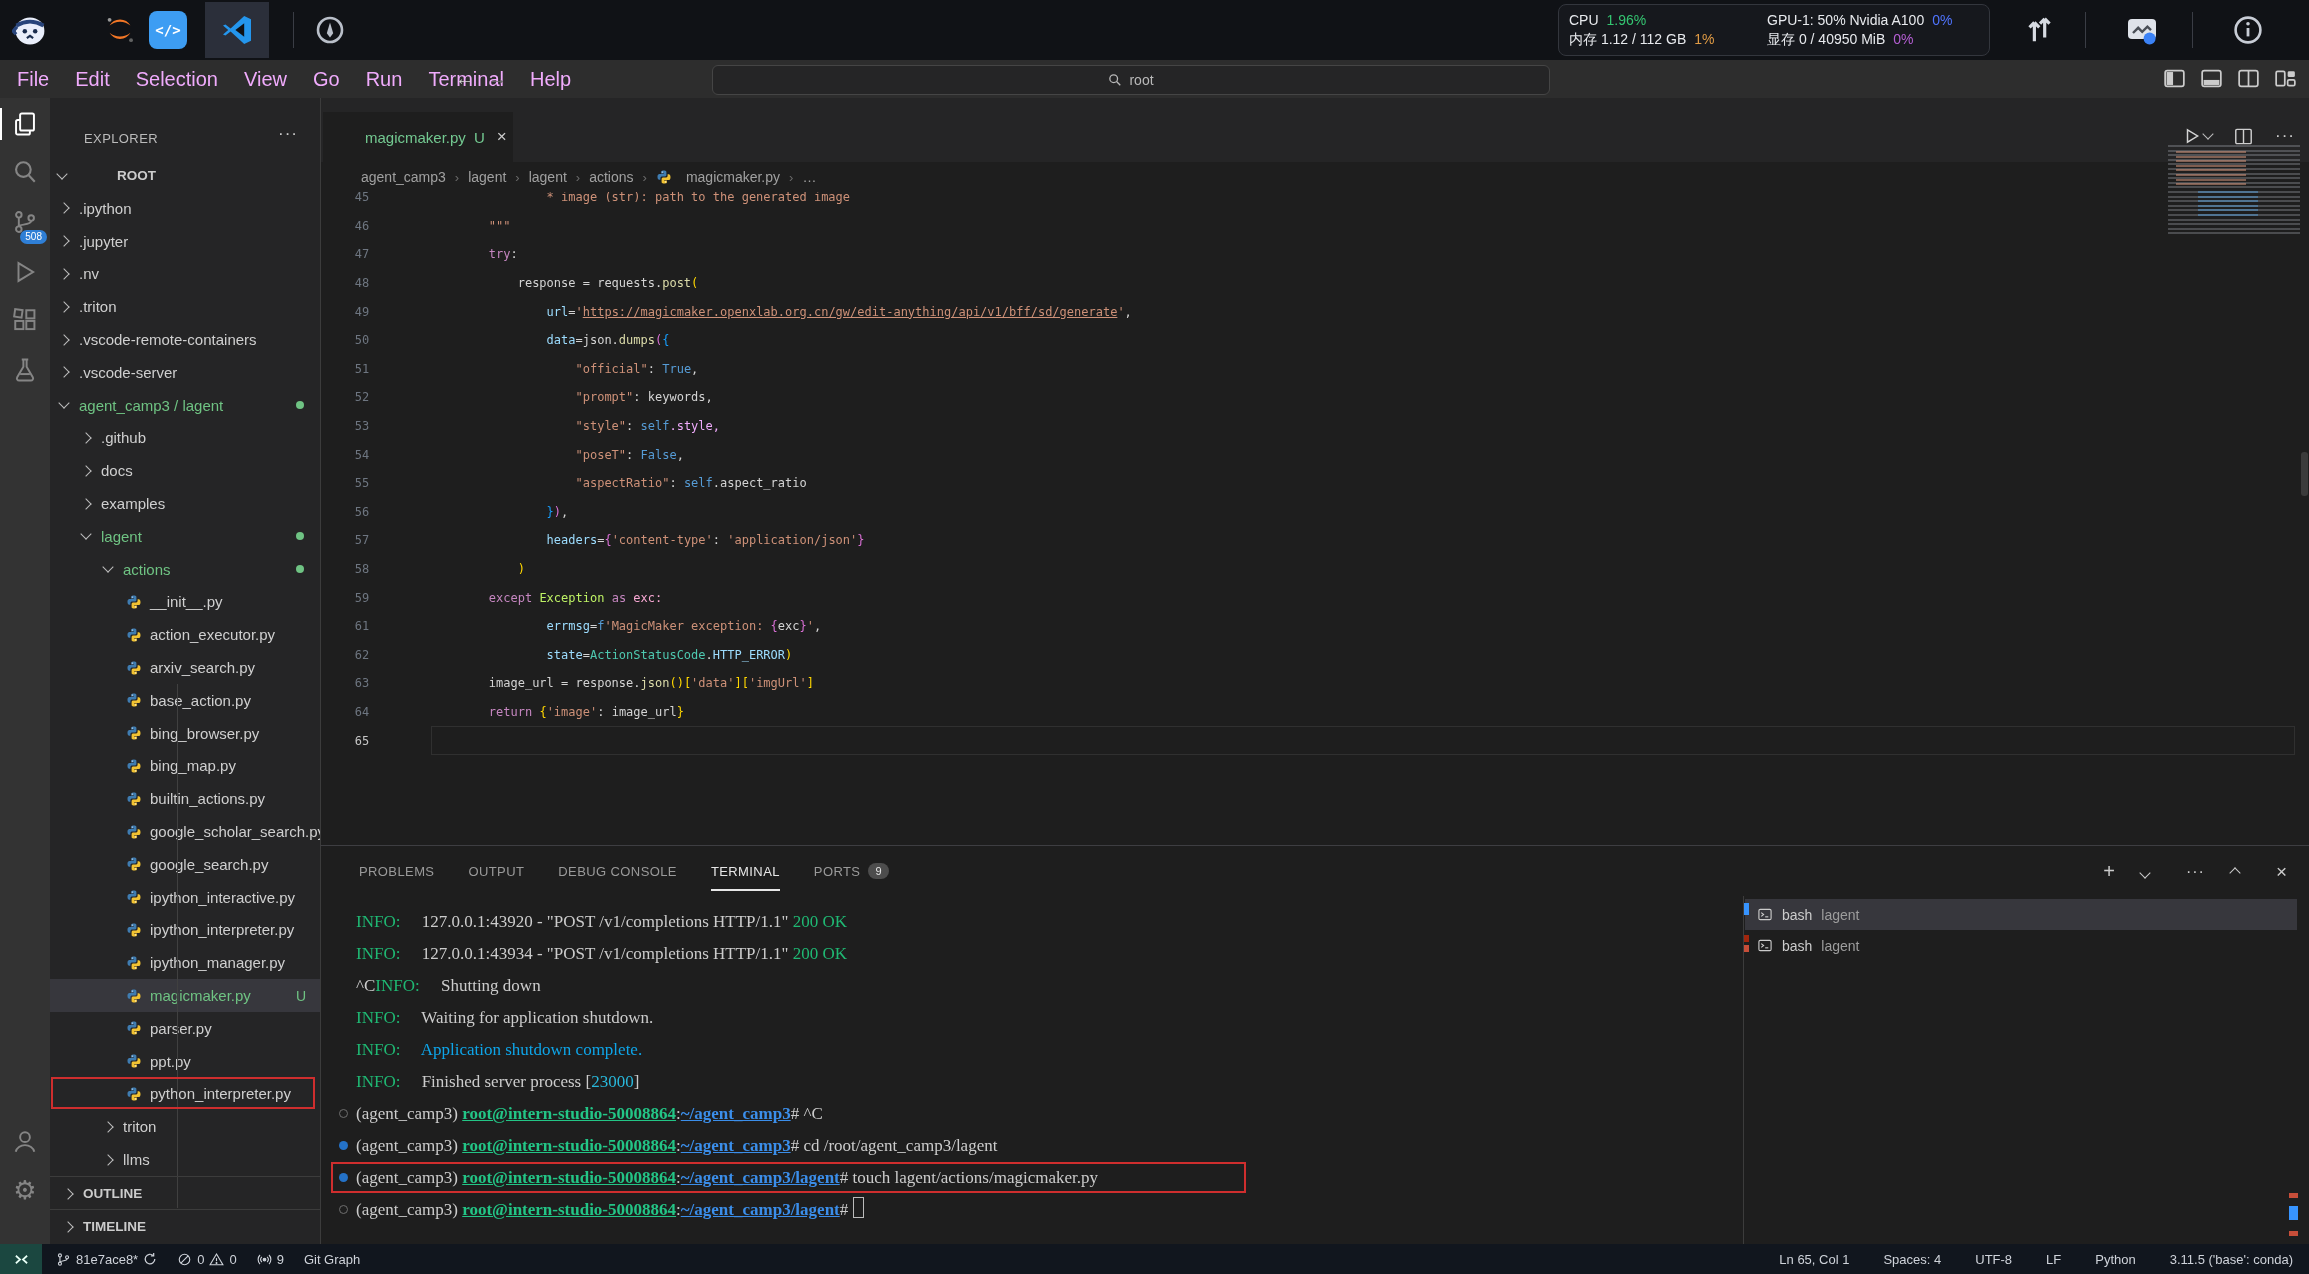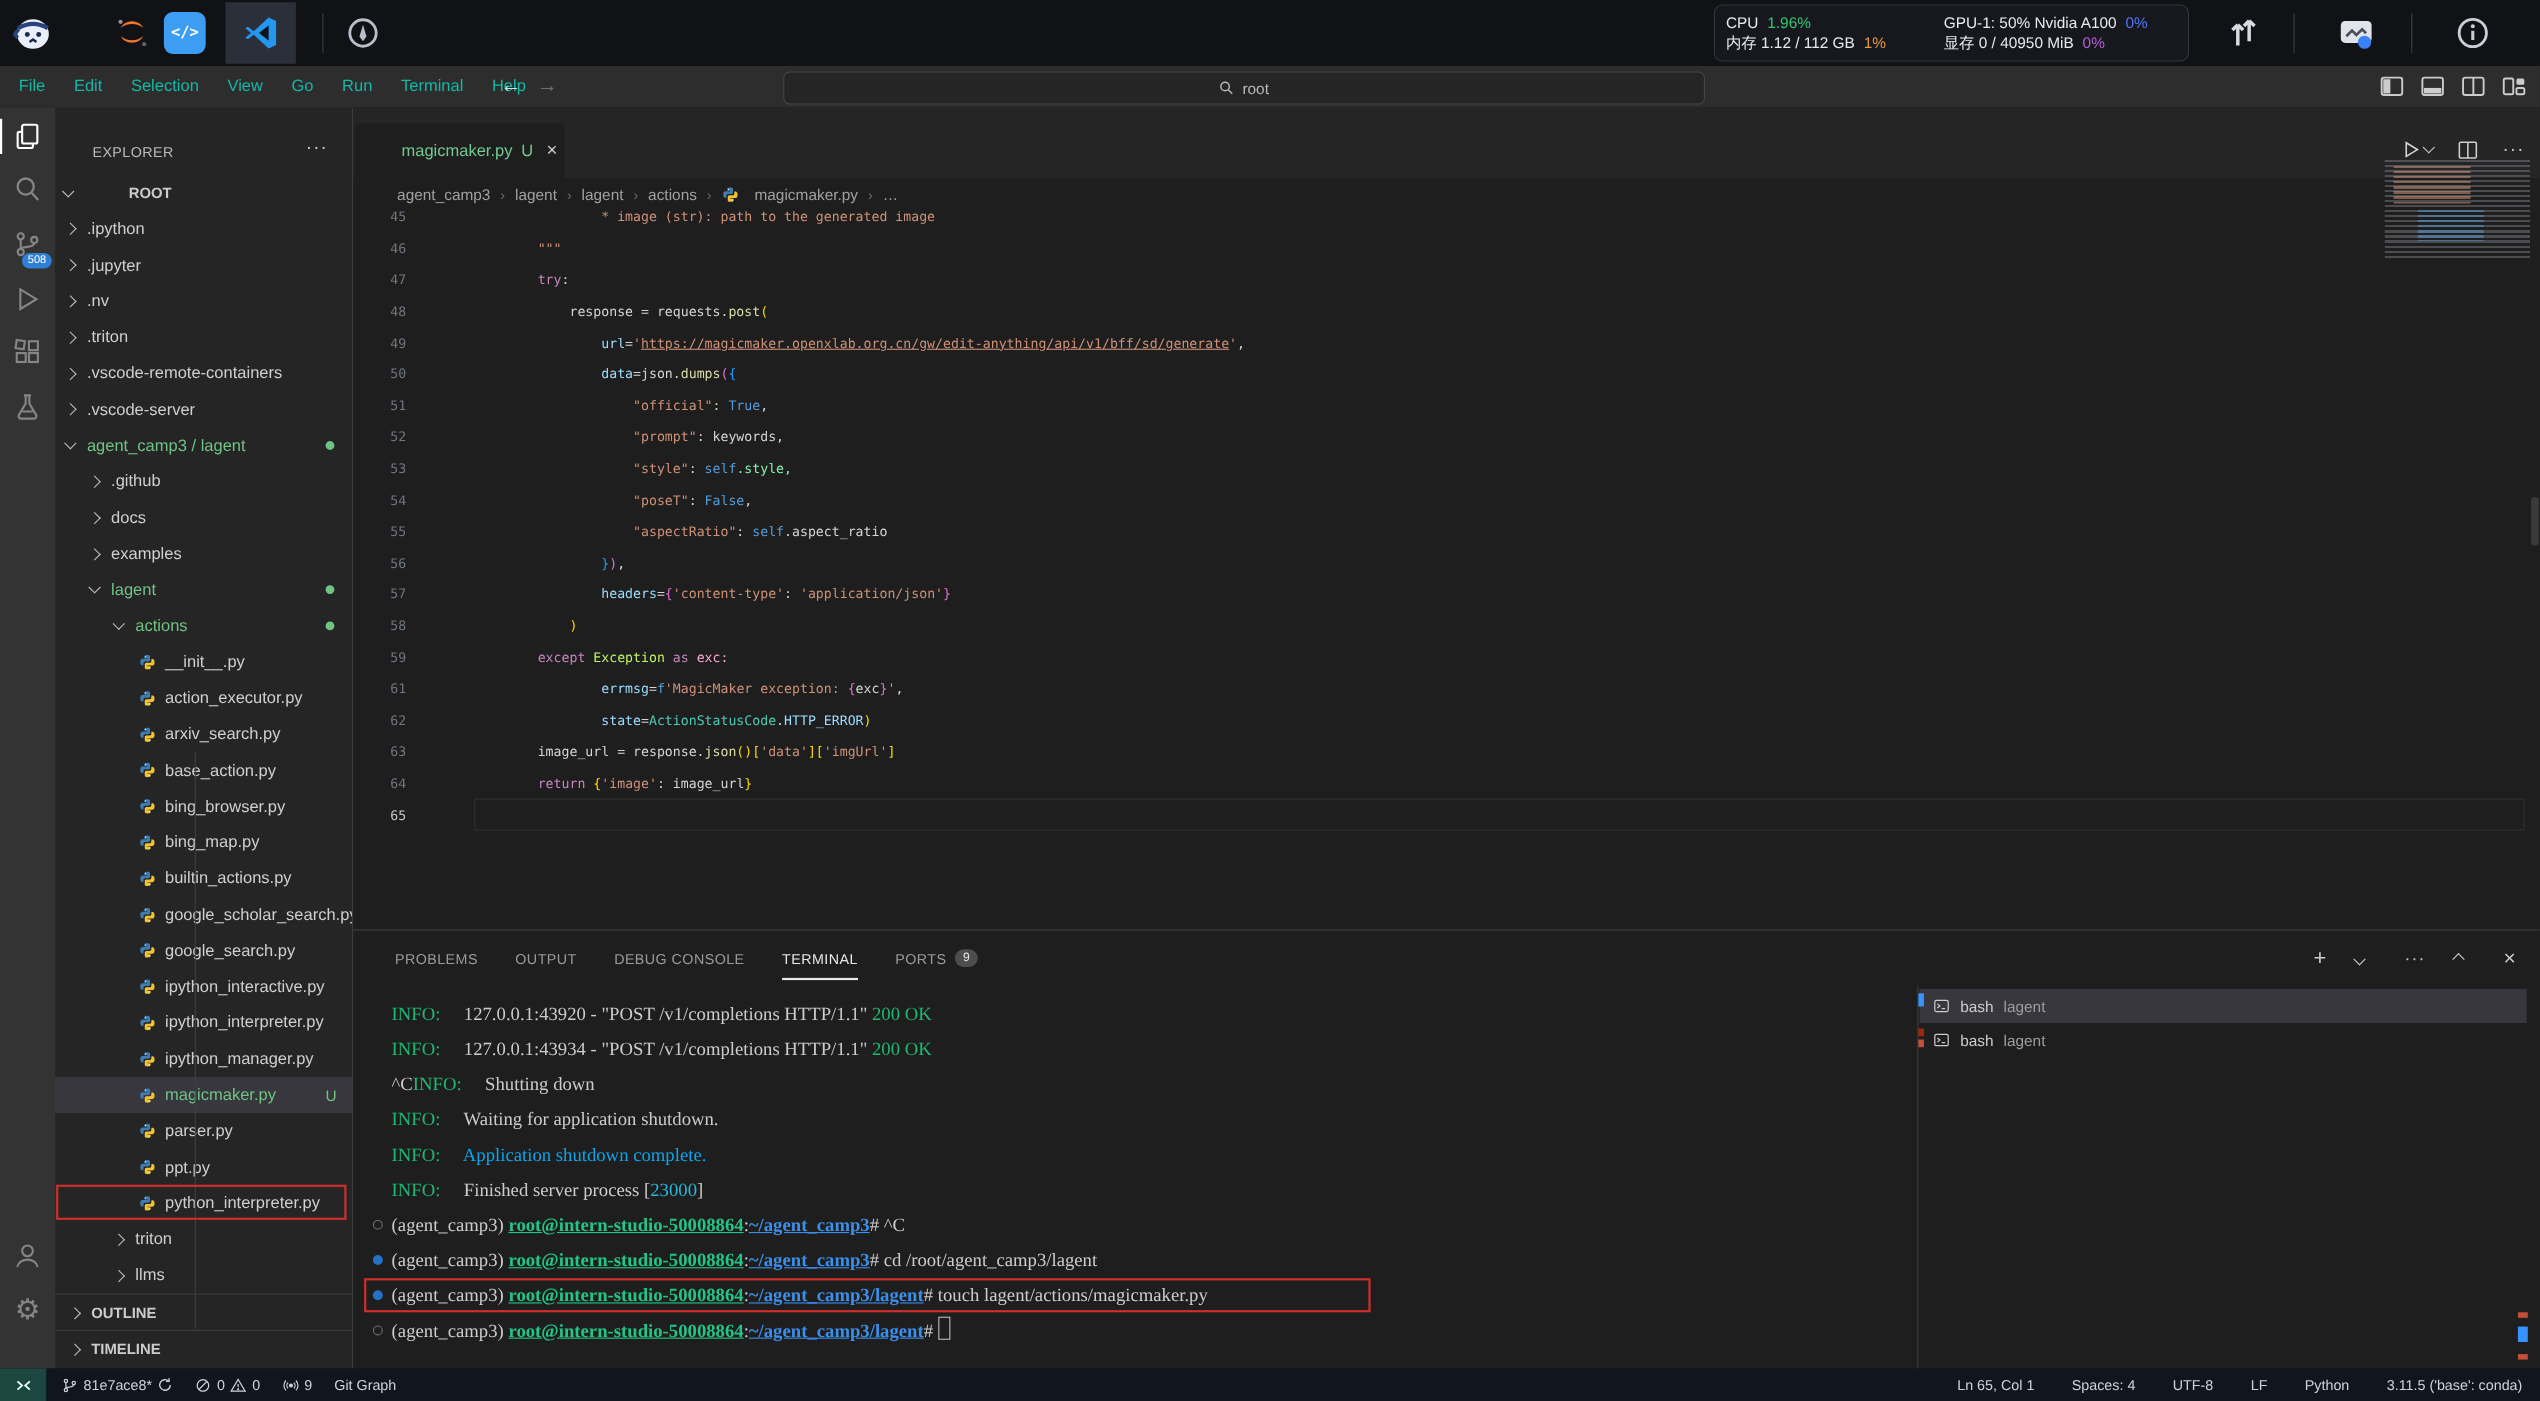--- a/index.html
+++ b/index.html
@@ -11,21 +11,21 @@
   .appico{position:absolute;top:10px;width:40px;height:40px;display:flex;align-items:center;justify-content:center;}
   .apptab{position:absolute;top:2px;width:64px;height:56px;background:#2b2f3a;display:flex;align-items:center;justify-content:center;}
   .tdiv{position:absolute;top:12px;width:1px;height:36px;background:#3a3d45;}
   #stats{position:absolute;left:1558px;top:4px;width:432px;height:52px;border:1px solid #33363d;border-radius:8px;background:#16181d;color:#e8eaee;font-size:14px;display:flex;flex-direction:column;justify-content:center;gap:3px;padding:0 10px;box-sizing:border-box;}
   .statrow{display:flex;gap:8px;white-space:nowrap;}
   .statrow .lbl{color:#e8eaee;}
   .statcol1{width:190px;display:inline-flex;gap:8px;}
 
   
   #menubar{position:absolute;left:0;top:60px;width:2309px;height:38px;background:#2d2d2d;display:flex;align-items:center;}
-  .mitem{color:#14b8a6;font-size:15px;padding:0 13px;height:28px;line-height:28px;border-radius:5px;}
+  .mitem{color:#f0abfc;font-size:20px;padding:0 13px;height:28px;line-height:28px;border-radius:5px;}
   #navarrows{position:absolute;left:455px;top:0;height:38px;display:flex;align-items:center;gap:14px;color:#cccccc;font-size:19px;}
   #searchbox{position:absolute;left:712px;top:5px;width:836px;height:28px;background:#252526;border:1px solid #454545;border-radius:6px;display:flex;align-items:center;justify-content:center;color:#b9b9b9;font-size:14px;gap:7px;}
   #winicons{position:absolute;right:12px;top:7px;display:flex;gap:14px;align-items:center;}
 
   
   #activitybar{position:absolute;left:0;top:98px;width:50px;bottom:30px;background:#333333;}
   .actico{position:absolute;left:0;width:50px;height:48px;display:flex;align-items:center;justify-content:center;color:#858585;}
   .actico.active{color:#ffffff;}
   .actico.active::before{content:'';position:absolute;left:0;top:8px;bottom:8px;width:2px;background:#ffffff;}
   #scmbadge{position:absolute;right:3px;bottom:2px;background:#2f7fd6;color:#fff;font-size:10px;border-radius:9px;padding:2px 5px;line-height:1;}
@@ -627,21 +627,21 @@
           <div class="crow">
             <span class="ln">51</span>
             <span class="ct"><span style="color:#d4d4d4">                    </span><span style="color:#ce9178">"official"</span><span style="color:#d4d4d4">: </span><span style="color:#569cd6">True</span><span style="color:#d4d4d4">,</span></span>
           </div>
           <div class="crow">
             <span class="ln">52</span>
             <span class="ct"><span style="color:#d4d4d4">                    </span><span style="color:#ce9178">"prompt"</span><span style="color:#d4d4d4">: keywords,</span></span>
           </div>
           <div class="crow">
             <span class="ln">53</span>
-            <span class="ct"><span style="color:#d4d4d4">                    </span><span style="color:#ce9178">"style"</span><span style="color:#d4d4d4">: </span><span style="color:#569cd6">self</span><span style="color:#86efac">.style,</span></span>
+            <span class="ct"><span style="color:#d4d4d4">                    </span><span style="color:#ce9178">"style"</span><span style="color:#d4d4d4">: </span><span style="color:#569cd6">self</span><span style="color:#f0abfc">.style,</span></span>
           </div>
           <div class="crow">
             <span class="ln">54</span>
             <span class="ct"><span style="color:#d4d4d4">                    </span><span style="color:#ce9178">"poseT"</span><span style="color:#d4d4d4">: </span><span style="color:#569cd6">False</span><span style="color:#d4d4d4">,</span></span>
           </div>
           <div class="crow">
             <span class="ln">55</span>
             <span class="ct"><span style="color:#d4d4d4">                    </span><span style="color:#ce9178">"aspectRatio"</span><span style="color:#d4d4d4">: </span><span style="color:#569cd6">self</span><span style="color:#d4d4d4">.aspect_ratio</span></span>
           </div>
           <div class="crow">

